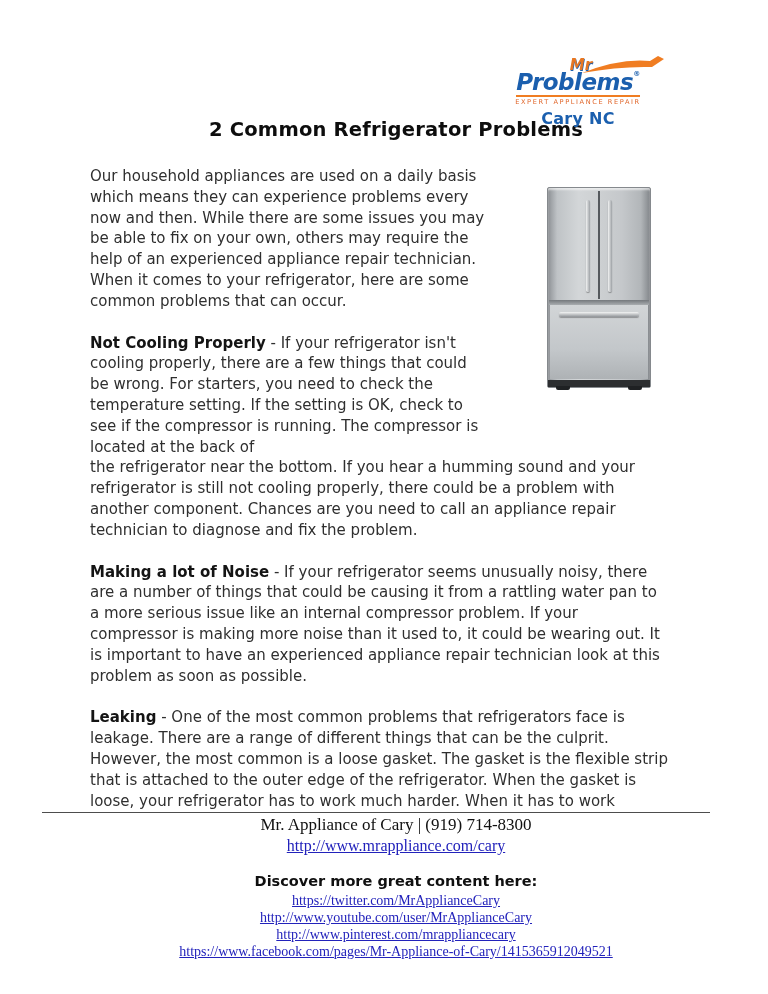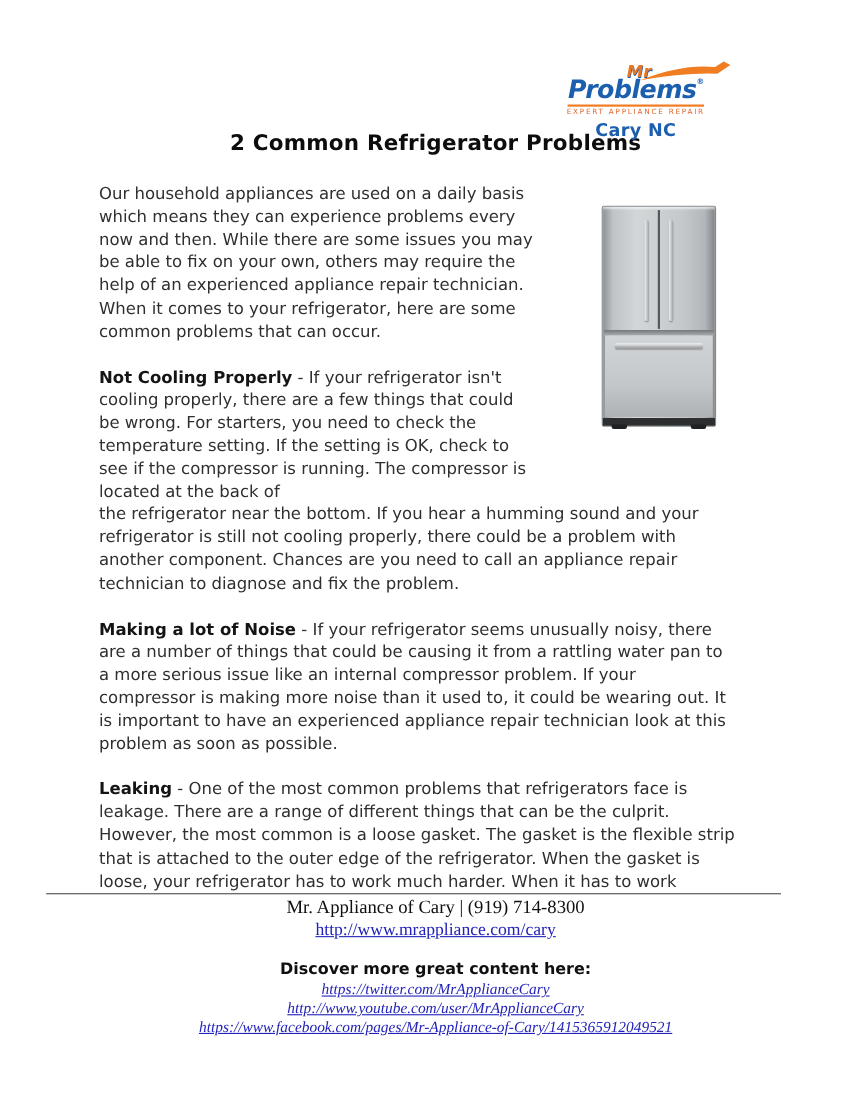--- a/index.html
+++ b/index.html
@@ -69,21 +69,21 @@
   .biz-line { font-family: "Liberation Serif", "DejaVu Serif", serif;
               font-size: 17px; color: #101010; line-height: 20px; }
   a.site-link { display: inline-block; font-family: "Liberation Serif", "DejaVu Serif", serif;
               font-size: 16px; color: #2222bb; text-decoration: underline;
               line-height: 19px; margin-top: 1px; }
   .discover { font-size: 14.5px; font-weight: bold; color: #101010;
               margin-top: 17px; line-height: 18px; }
   .social-links { margin-top: 3px; }
   .social-links a { display: block; font-family: "Liberation Serif", "DejaVu Serif", serif;
               font-size: 14px; color: #2222bb; text-decoration: underline;
-              line-height: 16.8px; font-style: italic; }
+              line-height: 16.8px; }
 </style>
 </head>
 <body>
 
 <div class="page">
 
   <div class="logo">
     <svg class="logo-swoosh" viewBox="0 0 86 22" xmlns="http://www.w3.org/2000/svg">
       <path d="M2 19 Q40 4 70 7 L78 2 L84 5 L72 13 Q40 12 2 19 Z" fill="#f07d22"></path>
     </svg>
@@ -145,17 +145,18 @@
   </div>
 
   <hr class="divider">
   <div class="footer">
     <div class="biz-line">Mr. Appliance of Cary | (919) 714-8300</div>
     <a class="site-link" href="#">http://www.mrappliance.com/cary</a>
     <div class="discover">Discover more great content here:</div>
     <div class="social-links">
       <a href="#">https://twitter.com/MrApplianceCary</a>
       <a href="#">http://www.youtube.com/user/MrApplianceCary</a>
+      <a href="#">http://www.pinterest.com/mrappliancecary</a>
       <a href="#">https://www.facebook.com/pages/Mr-Appliance-of-Cary/1415365912049521</a>
     </div>
   </div>
 
 </div>
 
 </body></html>

